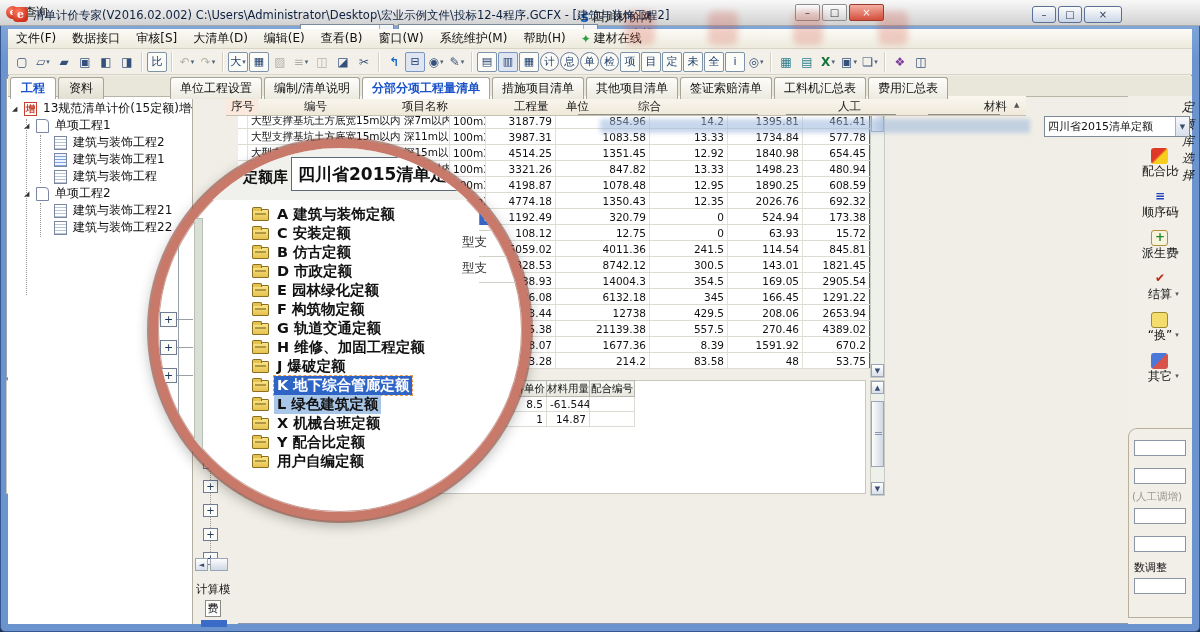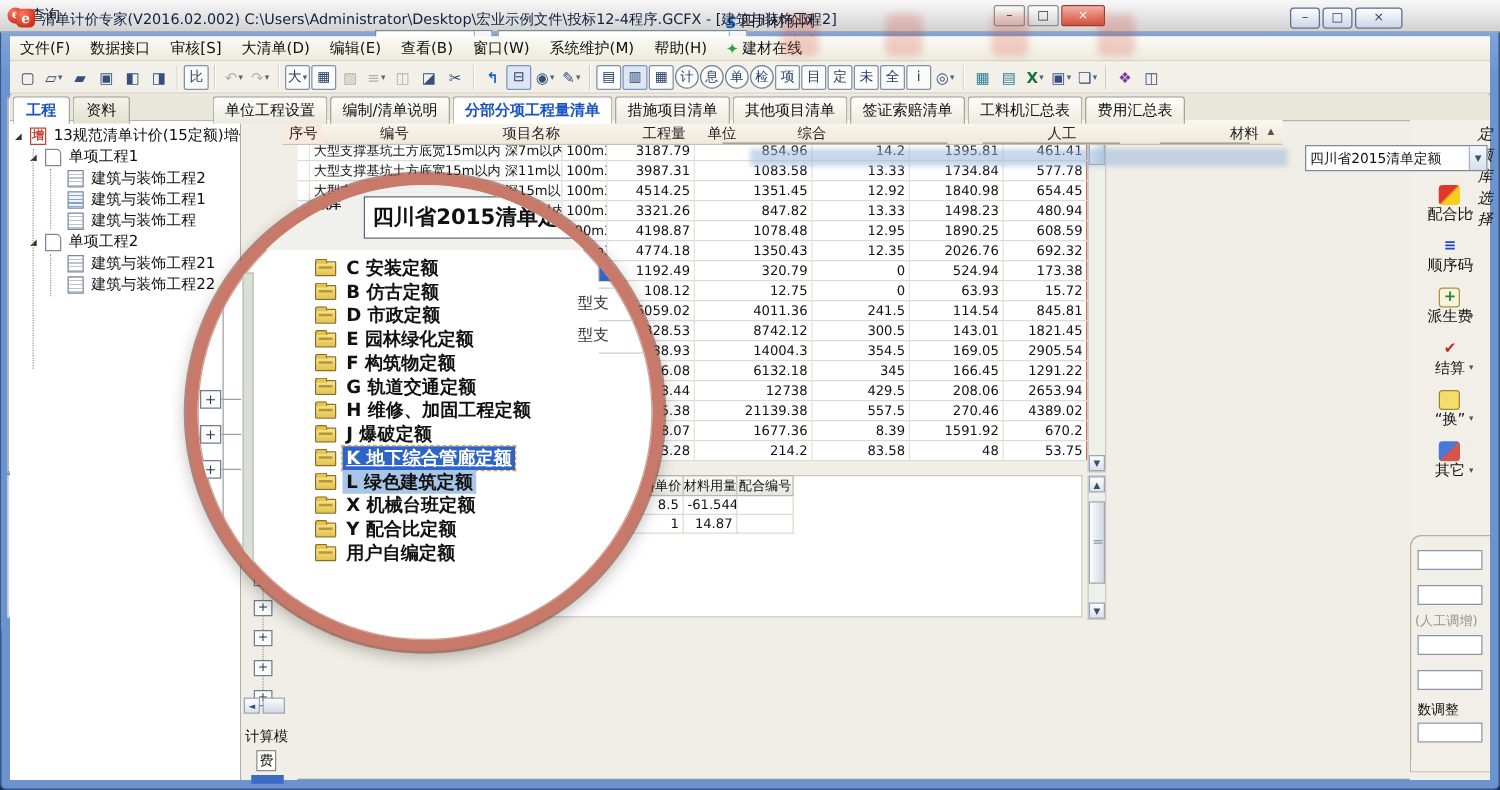--- a/index.html
+++ b/index.html
@@ -156,32 +156,32 @@
   .sbtn{position:absolute;left:0;width:13px;height:13px;border:1px solid #9aa6b8;background:linear-gradient(#fff,#d9e0ea);
         font-size:7px;text-align:center;line-height:12px;color:#3a4d6e;}
   .sthumb{position:absolute;left:0;width:13px;border:1px solid #9aa6b8;background:linear-gradient(90deg,#fdfdfd,#cfd8e4);}
   .grip{position:absolute;left:3px;width:7px;border-top:1px solid #8b98ac;border-bottom:1px solid #8b98ac;height:3px;}
 
   
   #magnifier{left:149px;top:139px;width:382px;height:382px;border-radius:50%;overflow:hidden;
              border:9px solid #c9796a;background:#fff;z-index:9;
              box-shadow:0 0 0 2px rgba(138,62,46,.55),0 4px 14px rgba(0,0,0,.3),inset 0 0 0 1px rgba(150,72,56,.5);}
   #mag-top{position:absolute;left:0;top:0;width:364px;height:52px;background:#f0f0ec;}
-  #mag-lib-label{position:absolute;left:85px;top:8px;font-size:10px;font-weight:bold;font-family:Liberation Serif, serif;}
+  #mag-lib-label{position:absolute;left:85px;top:20px;font-size:15px;font-weight:bold;font-family:Liberation Serif, serif;}
   #mag-lib-combo{position:absolute;left:133px;top:9px;width:232px;height:34px;background:#fff;border:1px solid #5a6a7a;
                  font-size:17px;font-weight:bold;line-height:32px;padding-left:6px;white-space:nowrap;overflow:hidden;}
   #mag-list{position:absolute;left:94px;top:57px;width:266px;}
   .mrow{height:19px;display:flex;align-items:center;gap:5px;white-space:nowrap;}
   .folder{width:17px;height:12px;background:linear-gradient(#f9e489,#e6c24f);border:1px solid #8a7020;border-radius:1px;
           position:relative;flex:none;}
   .folder::before{content:"";position:absolute;left:-1px;top:-3px;width:8px;height:3px;background:#e6c24f;
                   border:1px solid #8a7020;border-bottom:none;border-radius:2px 2px 0 0;}
   .folder::after{content:"";position:absolute;left:2px;top:3px;right:2px;height:2px;background:#7c6418;opacity:.55;}
   .mlabel{font-size:14.5px;font-weight:bold;padding:0 3px;}
-  .mrow.sel .mlabel{background:#2e64c6;color:#fff;outline:1px dashed #eb9a4e;text-decoration:underline;}
+  .mrow.sel .mlabel{background:#2e64c6;color:#fff;outline:1px dashed #eb9a4e;}
   .mrow.hl .mlabel{background:#a8c6e8;}
   .mvline{position:absolute;left:20px;top:88px;height:208px;border-left:1px solid #9aa0a8;}
   .mplus{position:absolute;left:2px;width:17px;height:15px;border:1px solid #6f7c92;background:#fbfbf8;
          font-size:11px;line-height:13px;text-align:center;color:#21395e;}
   .mhline{position:absolute;left:19px;width:16px;border-top:1px solid #9aa0a8;}
   #mag-strip{position:absolute;left:36px;top:70px;width:9px;height:244px;background:#d9dfd6;border:1px solid #b8c0b4;}
   #mag-frag-band{position:absolute;left:321px;top:55px;width:60px;height:22px;background:#3566c5;color:#fff;
                  font-size:14px;font-weight:bold;line-height:22px;padding-left:4px;border-left:1px solid #8a8a82;}
   .mfrag{position:absolute;left:304px;font-size:12.5px;color:#333;}
   .mfline{position:absolute;left:321px;width:60px;border-top:1px solid #d0d0c8;}
@@ -744,20 +744,24 @@
   <div id="mag-strip"></div>
   <div class="mvline"></div>
   <div class="mplus" style="top:164px">+</div>
   <div class="mplus" style="top:192px">+</div>
   <div class="mplus" style="top:220px">+</div>
   <div class="mhline" style="top:171px"></div>
   <div class="mhline" style="top:199px"></div>
   <div class="mhline" style="top:227px"></div>
   <div id="mag-list">
 
+      <div class="mrow">
+        <span class="folder"></span>
+        <span class="mlabel">A 建筑与装饰定额</span>
+      </div>
 
       <div class="mrow">
         <span class="folder"></span>
         <span class="mlabel">C 安装定额</span>
       </div>
 
       <div class="mrow">
         <span class="folder"></span>
         <span class="mlabel">B 仿古定额</span>
       </div>

